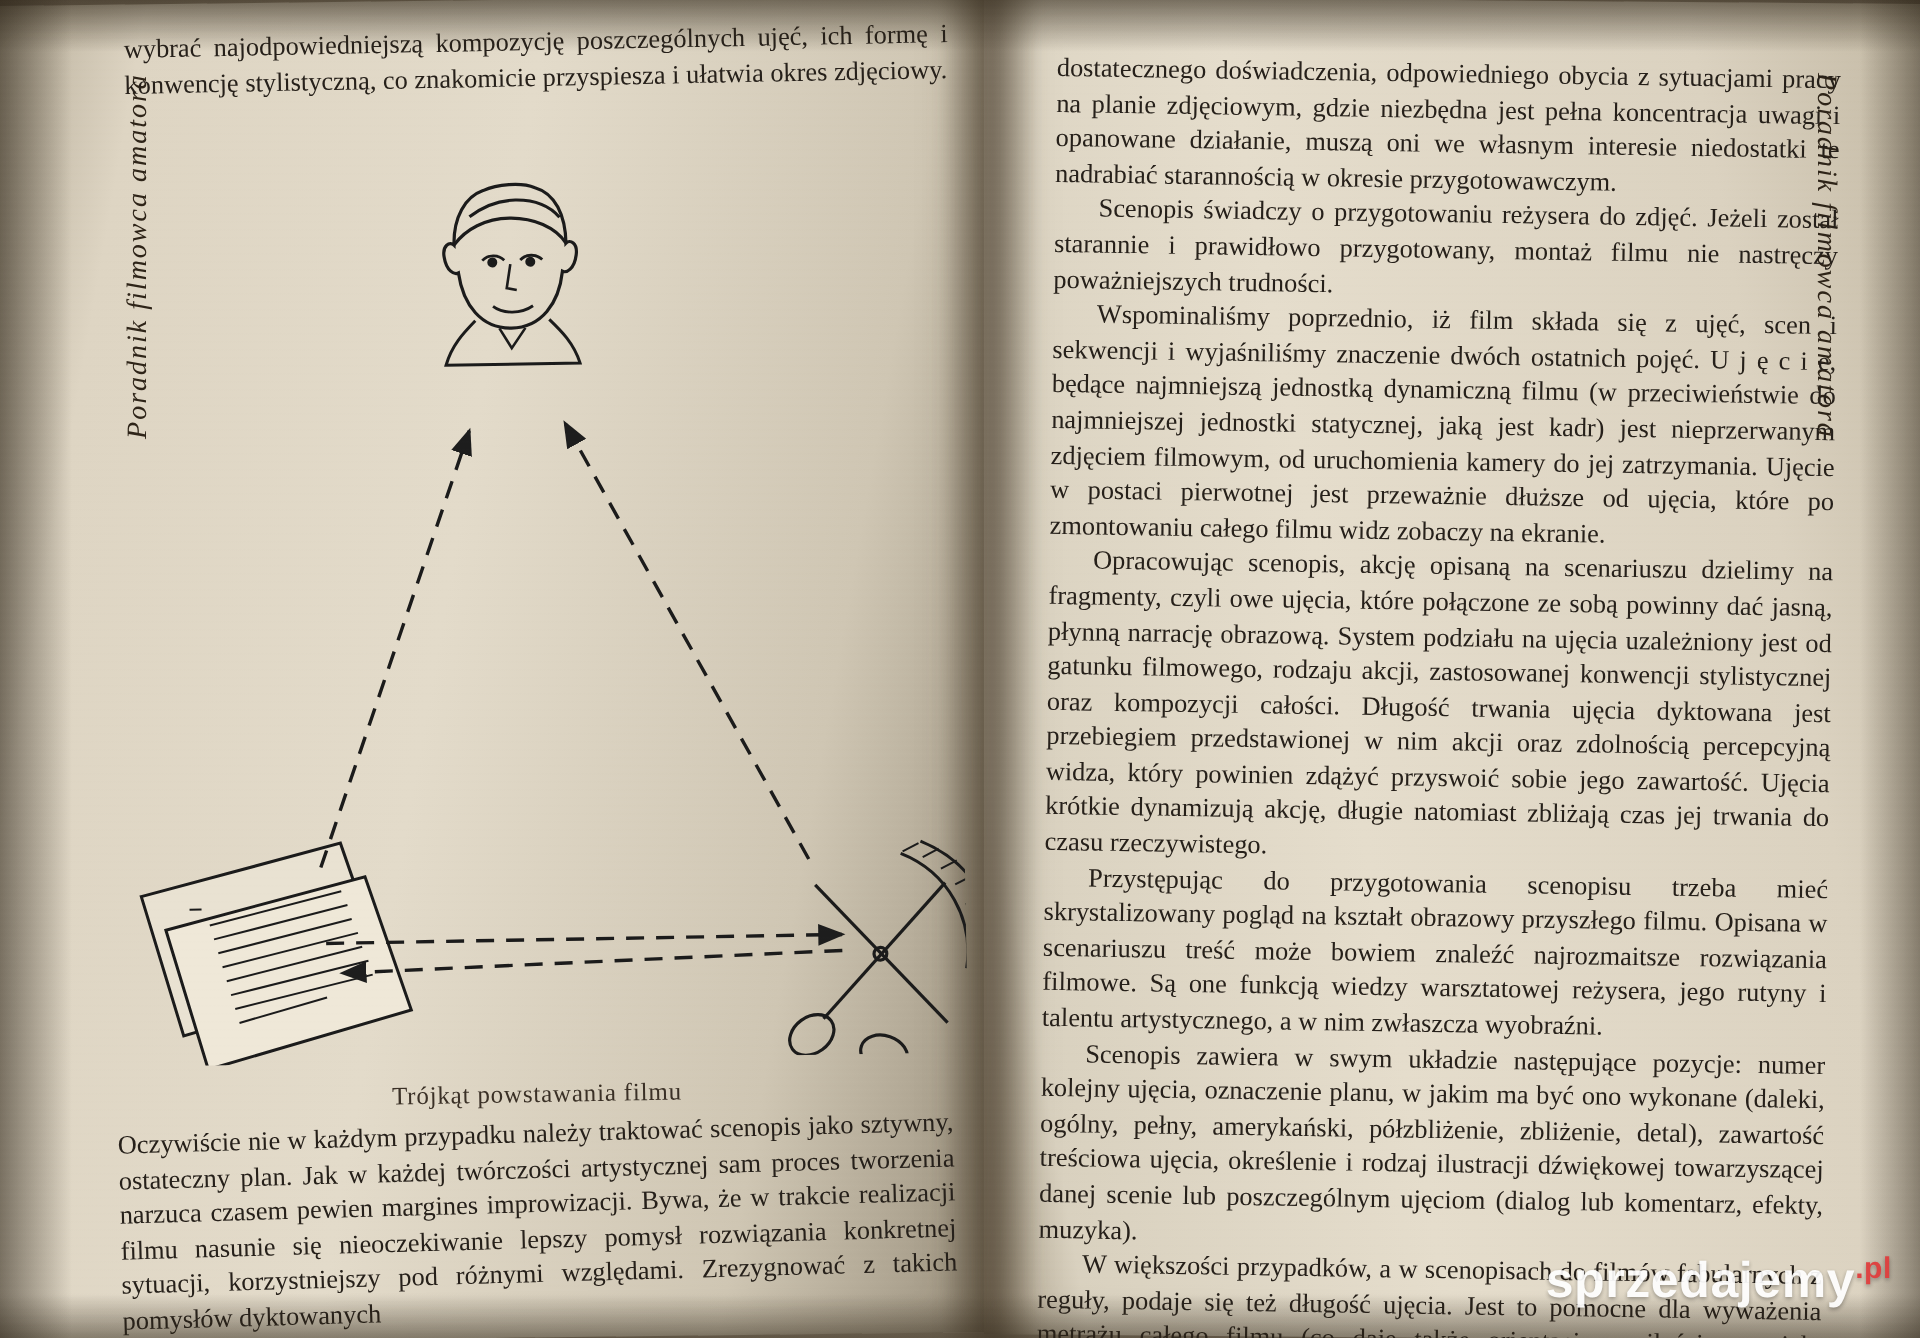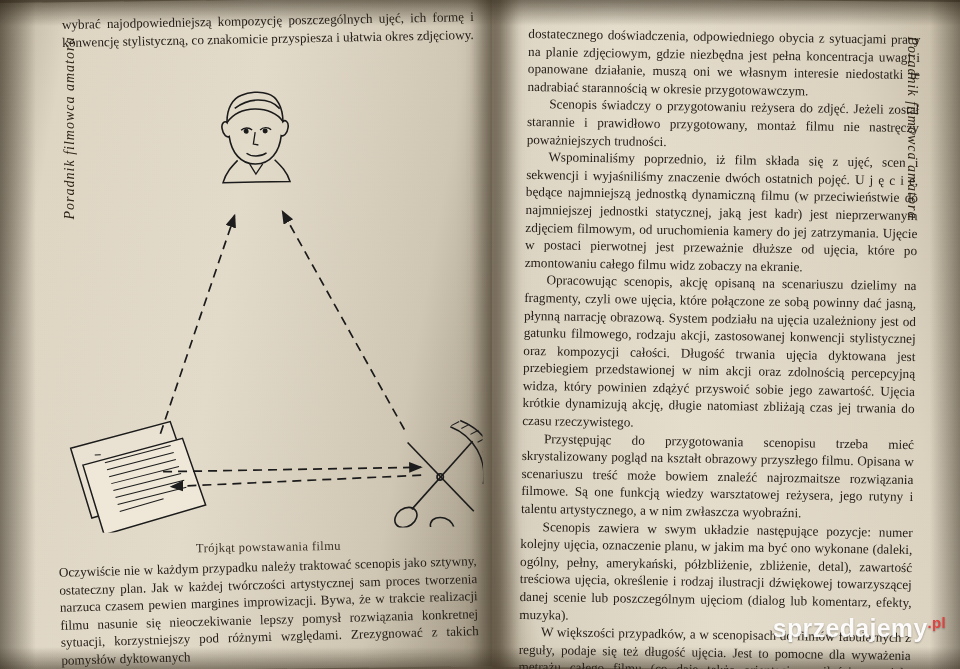--- a/index.html
+++ b/index.html
@@ -98,21 +98,21 @@
     font-size:12.5px;color:#3a3026;letter-spacing:.4px;
     transform:rotate(-1deg);
   }
 
   
   .diagram{
     position:absolute;left:40px;top:60px;width:440px;height:470px;
     transform:rotate(-1deg);
   }
   .watermark{
-    position:absolute;right:14px;bottom:26px;
+    position:absolute;right:14px;bottom:14px;
     font-family:"Liberation Sans", sans-serif;
     font-size:25px;font-weight:bold;color:#ffffff;
     opacity:.92;
     text-shadow:0 1px 2px rgba(0,0,0,.35);
     letter-spacing:.3px;
   }
   .watermark .pl{color:#e03a3a;font-size:15px;vertical-align:super;}
   .grain{
     position:absolute;inset:0;pointer-events:none;
     background:

